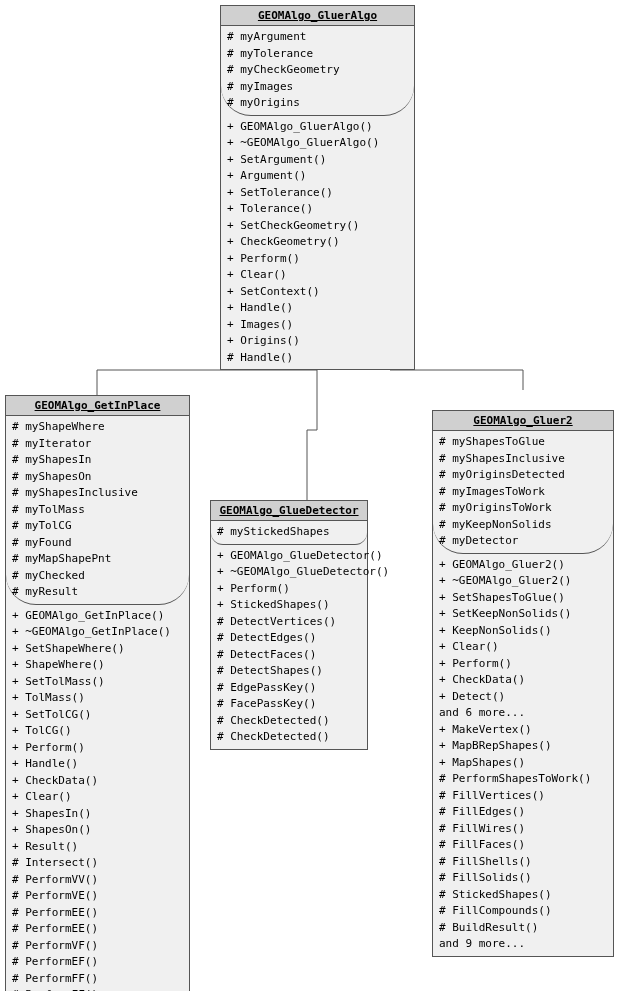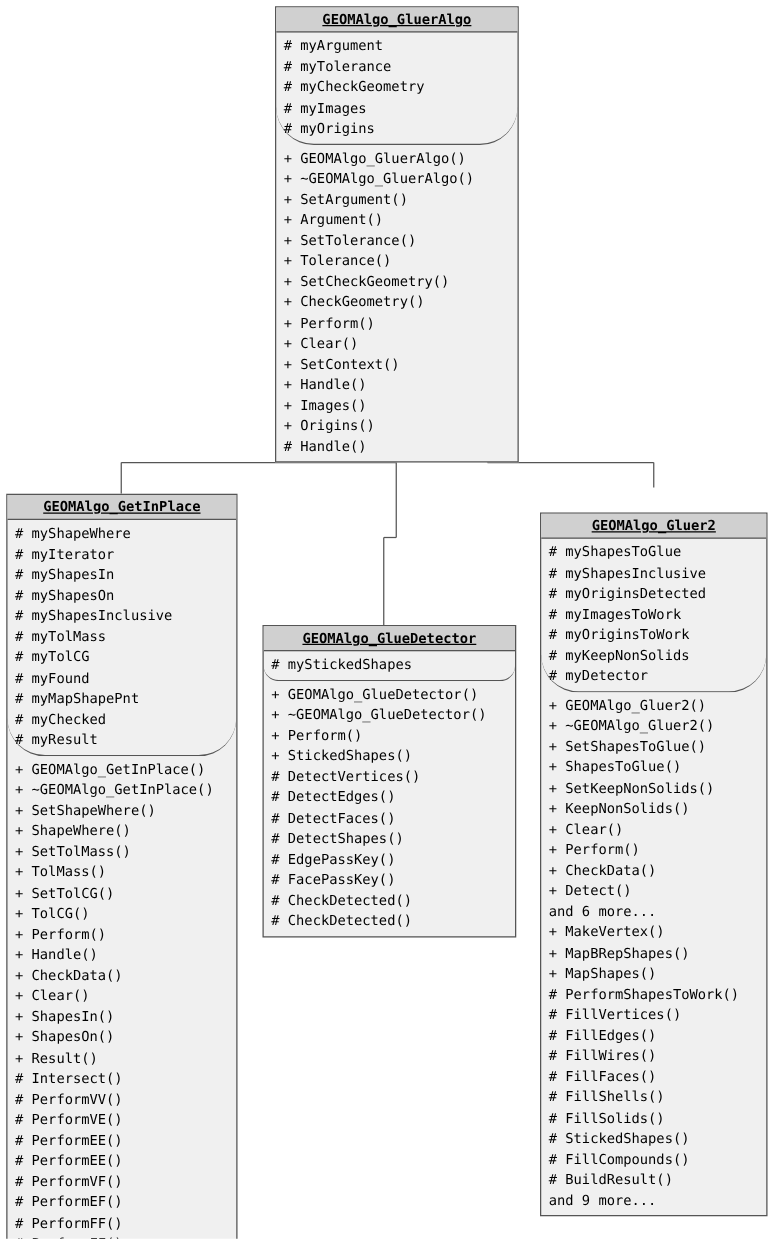--- a/index.html
+++ b/index.html
@@ -150,21 +150,21 @@
       <div># PerformEE()</div>
       <div># PerformEE()</div>
       <div># PerformVF()</div>
       <div># PerformEF()</div>
       <div># PerformFF()</div>
       <div># PerformFF()</div>
 
     </div>
   </div>
 
-  <div class="uml-box" style="left:210px; top:500px; width:203px;">
+  <div class="uml-box" style="left:210px; top:500px; width:158px;">
     <div class="box-title">GEOMAlgo_GlueDetector</div>
     <div class="box-section">
       <div># myStickedShapes</div>
     </div>
     <div class="box-section">
       <div>+ GEOMAlgo_GlueDetector()</div>
       <div>+ ~GEOMAlgo_GlueDetector()</div>
       <div>+ Perform()</div>
       <div>+ StickedShapes()</div>
       <div># DetectVertices()</div>
@@ -186,21 +186,20 @@
       <div># myOriginsDetected</div>
       <div># myImagesToWork</div>
       <div># myOriginsToWork</div>
       <div># myKeepNonSolids</div>
       <div># myDetector</div>
     </div>
     <div class="box-section">
       <div>+ GEOMAlgo_Gluer2()</div>
       <div>+ ~GEOMAlgo_Gluer2()</div>
       <div>+ SetShapesToGlue()</div>
-      <div>+ ShapesToGlue()</div>
       <div>+ SetKeepNonSolids()</div>
       <div>+ KeepNonSolids()</div>
       <div>+ Clear()</div>
       <div>+ Perform()</div>
       <div>+ CheckData()</div>
       <div>+ Detect()</div>
       <div>and 6 more...</div>
       <div>+ MakeVertex()</div>
       <div>+ MapBRepShapes()</div>
       <div>+ MapShapes()</div>

